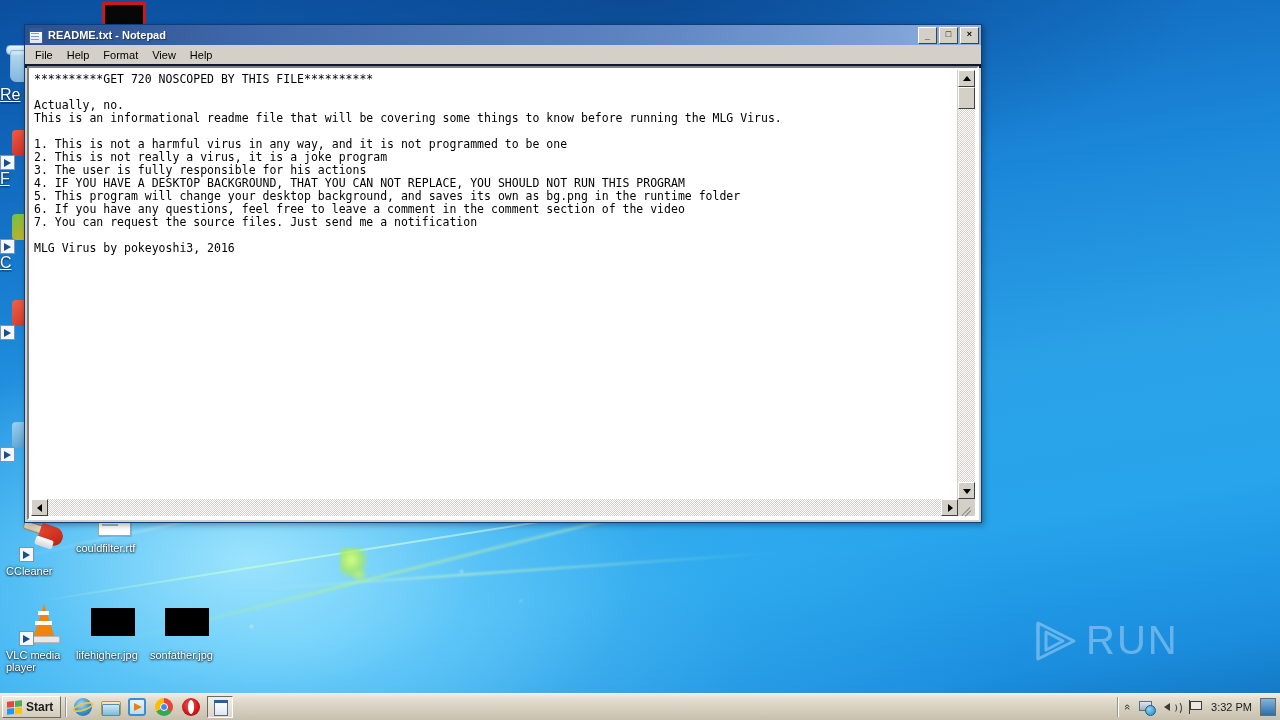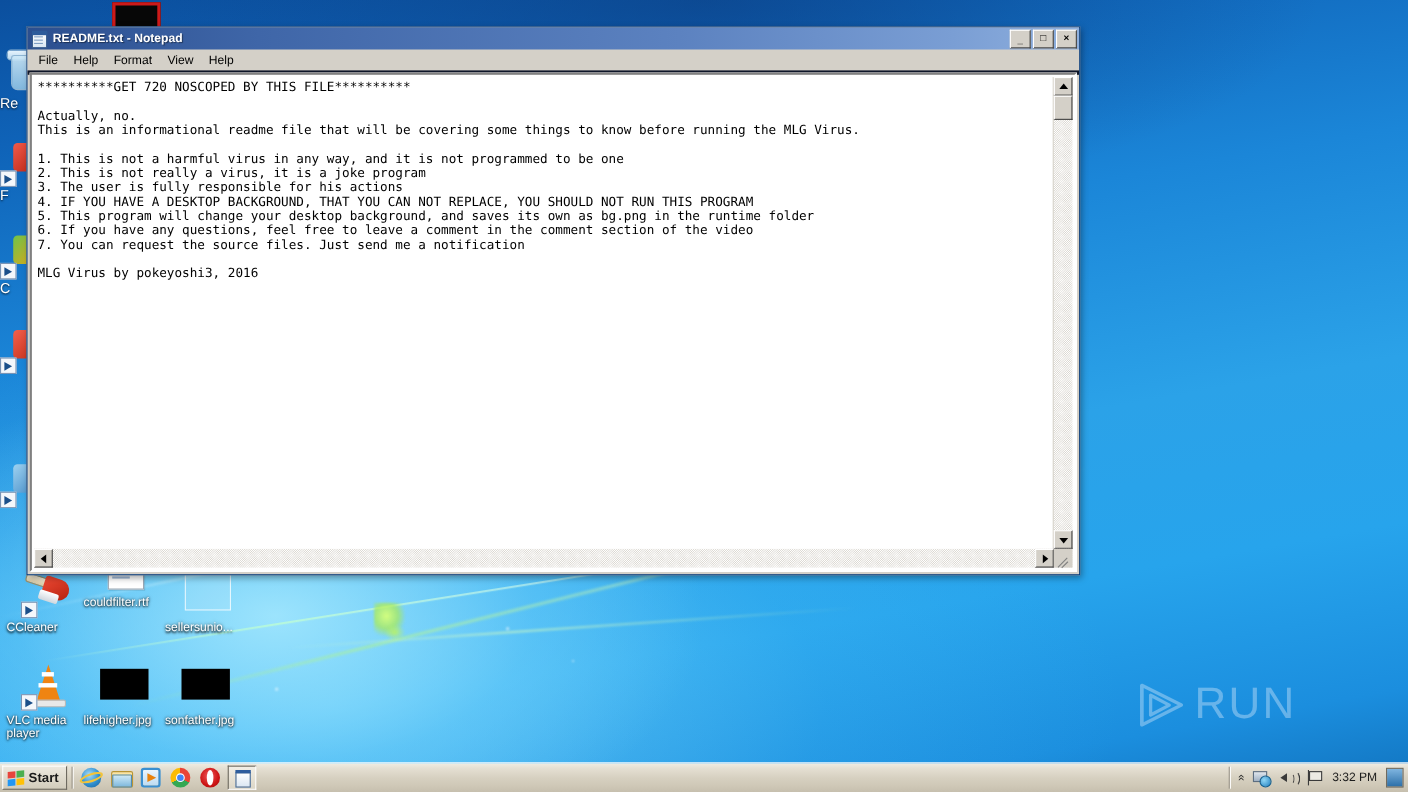--- a/index.html
+++ b/index.html
@@ -224,24 +224,25 @@
     position: absolute; left: 6px; top: 3px; width: 36px; height: 8px;
     background: linear-gradient(180deg,#e7f4fd,#b9d8ef);
     border: 1px solid #8fb6d4; border-radius: 4px;
   }
 
   
   .edge-icon {
     position: absolute;
     width: 36px;
     overflow: hidden;
-    font-size: 13px;
+    font-size: 16px;
     color: #fff;
     text-shadow: 0 1px 2px rgba(0,0,0,0.85);
     font-family: "Liberation Sans", sans-serif;
+    text-decoration: underline;
   }
   .edge-icon .eglyph { position: relative; width: 48px; height: 44px; }
 
   
   #notepad {
     position: absolute;
     left: 24px; top: 24px;
     width: 958px; height: 499px;
     background: #d4d0c8;
     border: 1px solid #0b3e7d;
@@ -645,26 +646,20 @@
         <div class="ln" style="top:9px;width:24px;"></div>
         <div class="ln" style="top:13px;width:24px;"></div>
         <div class="ln" style="top:17px;width:24px;"></div>
         <div class="ln" style="top:21px;width:24px;"></div>
         <div class="ln" style="top:25px;width:16px;"></div>
       </div>
     </div>
     <span class="label">couldfilter.rtf</span>
   </div>
 
-  <div class="desk-icon" style="left:150px;top:518px;">
-    <div class="glyph g-blank">
-      <div class="frame"></div>
-    </div>
-    <span class="label">sellersunio...</span>
-  </div>
 
   <div class="desk-icon" style="left:6px;top:602px;">
     <div class="glyph g-vlc">
       <div class="cone"></div>
       <div class="stripe1"></div>
       <div class="stripe2"></div>
       <div class="base"></div>
       <div class="shortcut-arrow"></div>
     </div>
     <span class="label">VLC media player</span>

